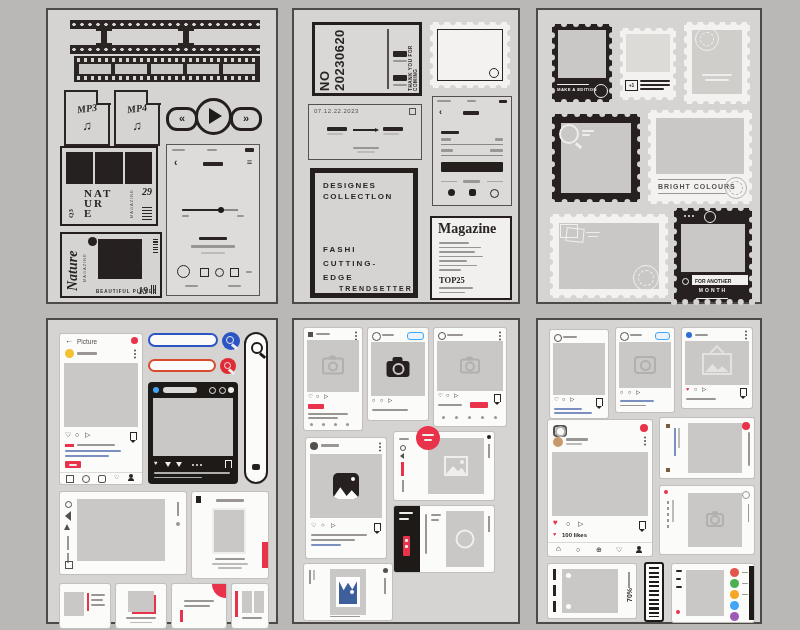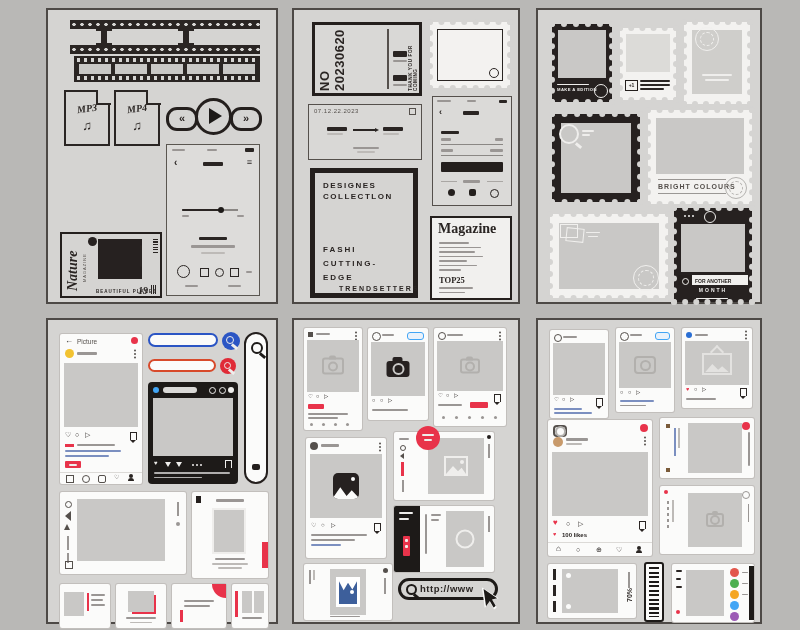--- a/index.html
+++ b/index.html
@@ -100,20 +100,36 @@
   </div>
 
   <div class="a" style="left:118px;top:88px;width:96px;height:38px">
     <div class="pill" style="left:0;top:9px;width:26px;height:18px;font-size:11px;line-height:16px">«</div>
     <div class="pill" style="right:0;top:9px;width:26px;height:18px;font-size:11px;line-height:16px">»</div>
     <div class="circ" style="left:29px;top:0;width:31px;height:31px;border:3.5px solid #241f1d;background:#d5d4d2">
       <div class="tri" style="left:11px;top:7px;border-left:13px solid #1d1a18;border-top:8.5px solid transparent;border-bottom:8.5px solid transparent"></div>
     </div>
   </div>
 
+  <div class="a" style="left:12px;top:136px;width:98px;height:80px;border:2.5px solid #241f1d;box-sizing:border-box">
+    <div class="a" style="left:4px;top:4px;right:4px;height:32px;display:flex;gap:2px">
+      <div style="flex:1;background:#262120"></div>
+      <div style="flex:1;background:#262120"></div>
+      <div style="flex:1;background:#262120"></div>
+    </div>
+    <div class="a serif vrt" style="left:5px;top:40px;height:30px;font-size:7px;font-weight:700">Q3</div>
+    <div class="a serif" style="left:22px;top:40px;font-weight:900;font-size:11px;line-height:10px;letter-spacing:2px">
+      <div>NAT</div>
+      <div>UR</div>
+      <div>E</div>
+    </div>
+    <div class="a vrt" style="right:22px;top:40px;height:30px;font-size:4px;letter-spacing:1px;color:#55504c">MAGAZINE</div>
+    <div class="a serif" style="right:4px;top:38px;font-style:italic;font-weight:900;font-size:10px">29</div>
+    <div class="a" style="right:4px;bottom:4px;width:10px;height:15px;background:repeating-linear-gradient(0deg,#2a2523 0 1.5px,transparent 1.5px 3px)"></div>
+  </div>
 
   <div class="a" style="left:118px;top:134px;width:94px;height:152px;background:#dddcda;border:1.5px solid #5a5650;box-sizing:border-box">
     <div class="bar" style="left:5px;top:4px;width:13px;height:2px"></div>
     <div class="bar" style="left:40px;top:4px;width:10px;height:2px"></div>
     <div class="dkbar" style="right:5px;top:3px;width:9px;height:4px"></div>
     <div class="icn" style="left:7px;top:13px;font-size:10px;font-weight:700">‹</div>
     <div class="dkbar" style="left:36px;top:17px;width:20px;height:4px"></div>
     <div class="icn" style="right:7px;top:13px;font-size:9px">≡</div>
     <div class="a" style="left:15px;top:64px;width:56px;height:2px;background:#8a8784"></div>
     <div class="dkbar" style="left:15px;top:64px;width:38px;height:2px"></div>
@@ -503,27 +519,20 @@
     <div class="a" style="left:5px;top:6px;width:2px;height:14px;background:#9a9694"></div>
     <div class="a" style="left:9px;top:6px;width:2px;height:10px;background:#bdbab7"></div>
     <div class="ph" style="left:26px;top:5px;width:36px;height:46px">
       <div class="imgB" style="left:50%;top:50%;transform:translate(-50%,-50%);width:18px;height:24px"></div>
     </div>
     <div class="circ" style="right:4px;top:4px;width:5px;height:5px;background:#55504c"></div>
     <div class="a" style="right:6px;top:14px;width:2px;height:16px;background:#9a9694"></div>
     <div class="bar" style="left:26px;bottom:3px;width:30px;height:1.5px"></div>
   </div>
 
-  <div class="a" style="left:104px;top:258px;width:100px;height:22px">
-    <div class="a" style="inset:0;border:3px solid #1d1a18;border-radius:11px;box-sizing:border-box"></div>
-    <div class="mag" style="left:8px;top:6px;width:7px;height:7px;border-width:2px"></div>
-    <div class="a" style="left:22px;top:5px;font-weight:900;font-size:9.5px;letter-spacing:0.5px">http://www</div>
-    <div class="cursor outl" style="right:-3px;bottom:-10px;width:20px;height:24px;transform:rotate(-8deg)"></div>
-    <div class="cursor" style="right:-1px;bottom:-8px;width:16px;height:20px;transform:rotate(-8deg)"></div>
-  </div>
 </div>
 
 <div class="sheet" style="left:536px;top:318px;width:226px;height:306px">
 
   <div class="post" style="left:12px;top:10px;width:58px;height:88px">
     <div class="circ" style="left:4px;top:4px;width:6px;height:6px;border:1.3px solid #55504c"></div>
     <div class="bar" style="left:13px;top:5.5px;width:14px;height:2px"></div>
     <div class="ph" style="left:3px;right:3px;top:13px;height:52px"></div>
     <div class="icn" style="left:4px;top:67px;font-size:5.5px">♡</div>
     <div class="icn" style="left:12px;top:67px;font-size:5.5px">○</div>

